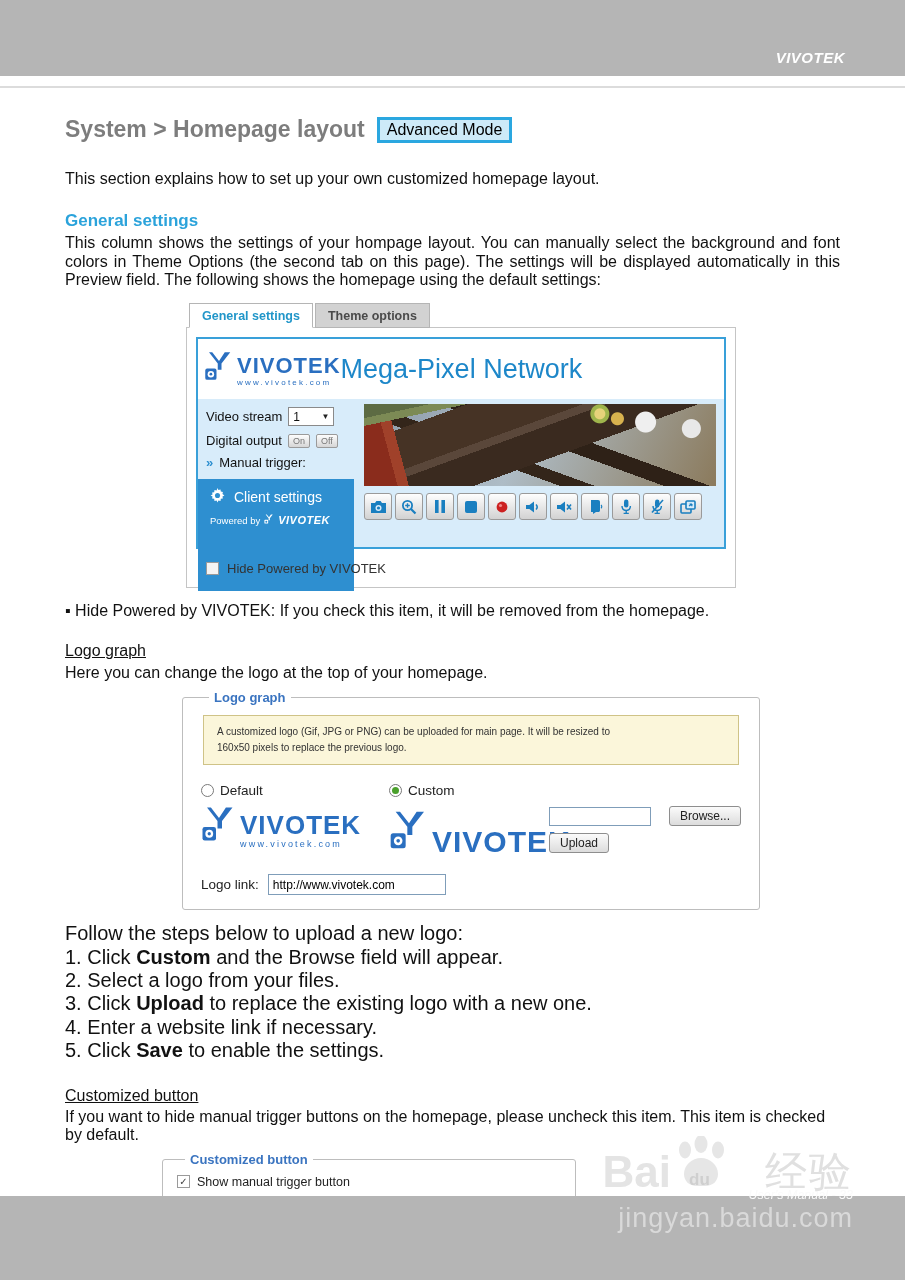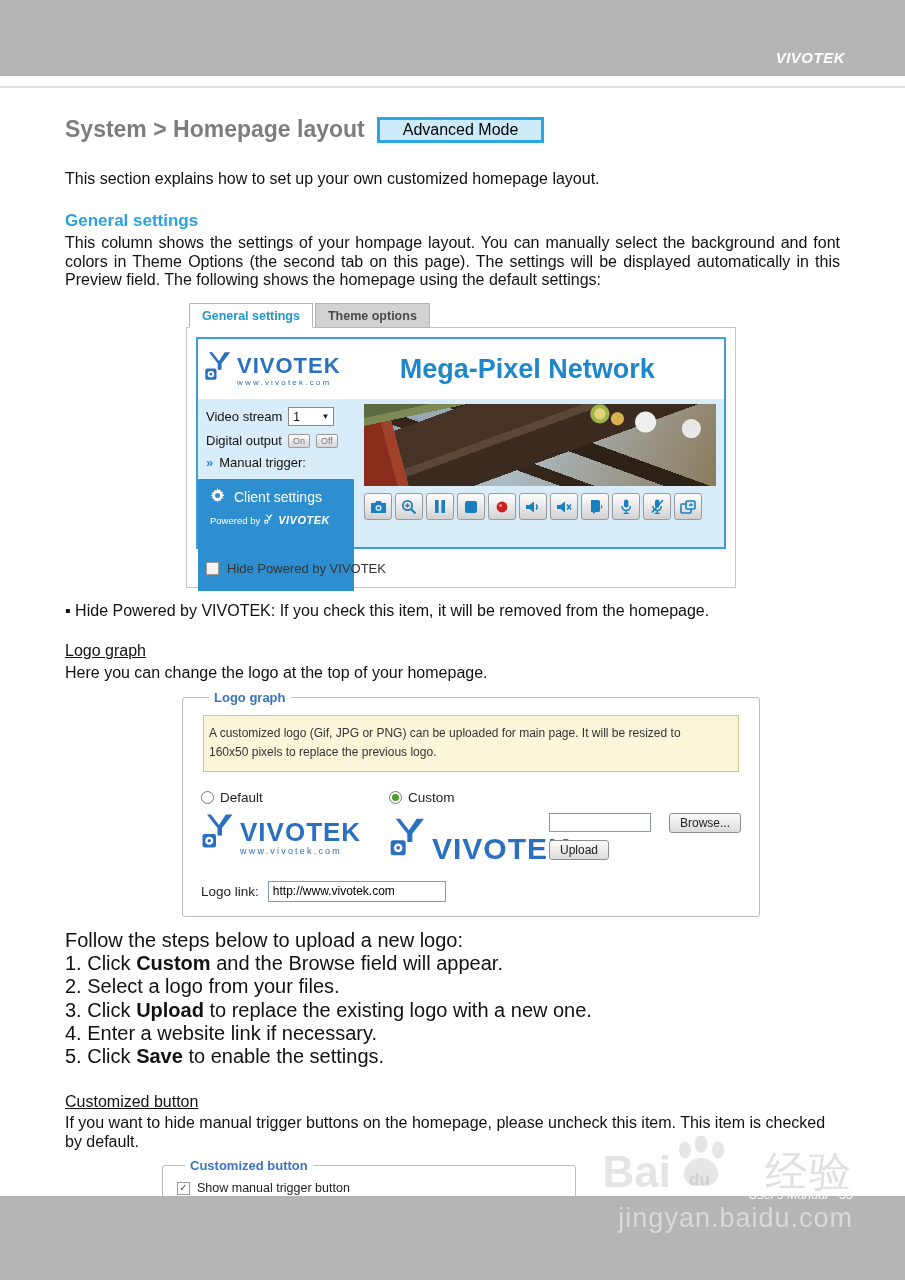--- a/index.html
+++ b/index.html
@@ -10,36 +10,36 @@
   
   .hdr { position:absolute; top:0; left:0; width:100%; height:76px; background:#b5b5b5; }
   .hdr-brand { position:absolute; right:60px; bottom:10px; color:#fff; font-weight:bold; font-style:italic; font-size:15px; letter-spacing:0.5px; }
   .rule { position:absolute; top:86px; left:0; width:100%; height:2px; background:#dcdcdc; }
   .ftr { position:absolute; bottom:0; left:0; width:100%; height:84px; background:#b5b5b5; }
 
   main { position:absolute; top:88px; left:0; width:905px; padding:0 65px; }
 
   .title-row { margin-top:28px; display:flex; align-items:center; gap:12px; }
   .page-title { font-size:23px; font-weight:bold; color:#7d7d7d; }
-  .adv-badge { border:3px solid #2aa7e0; background:#cdeaf8; color:#000; font-size:16px; padding:1px 23px; }
+  .adv-badge { border:3px solid #2aa7e0; background:#cdeaf8; color:#000; font-size:16px; padding:1px 7px; }
 
   .intro { margin-top:27px; font-size:16px; }
   .gs-head { margin-top:23px; font-size:17px; font-weight:bold; color:#2ba3db; }
   .gs-body { margin-top:3px; font-size:16px; line-height:1.17; text-align:justify; }
 
   
   .shot { margin:13px 0 0 121px; width:550px; font-size:12px; }
   .tabs { display:flex; margin-left:3px; position:relative; z-index:2; }
   .tab { padding:5px 12px 4px; font-size:12.5px; font-weight:bold; border:1px solid #b5b5b5; margin-right:2px; }
   .tab.active { background:#fff; color:#2196c9; border-bottom:1px solid #fff; }
   .tab.inactive { background:#d2d2d2; color:#4a4a4a; }
   .shot-box { border:1px solid #c5c5c5; background:#fff; padding:9px 9px 0 9px; margin-top:-1px; }
   .panel { border:2px solid #39a0d9; background:#d8ecfa; height:212px; }
   .panel-header { background:#fff; height:60px; display:flex; align-items:center; padding:4px 10px 4px 6px; }
-  .banner { flex:1; text-align:center; font-size:27px; font-weight:bold; color:#1d87c9; }
+  .banner { flex:1; font-size:27px; font-weight:normal; color:#1d87c9; }
 
   
   .vlogo { display:flex; align-items:flex-end; gap:3px; color:#2a6fc0; }
   .vlogo .txt { display:flex; flex-direction:column; line-height:1; }
   .vname { font-weight:800; letter-spacing:1px; }
   .vsub { font-size:8px; letter-spacing:2.2px; margin-top:2px; }
 
   .panel-body { display:flex; height:192px; }
   .sidebar { width:156px; padding:8px 8px 0 8px; display:flex; flex-direction:column; }
   .ctl-row { display:flex; align-items:center; gap:6px; font-size:13px; color:#111; margin-bottom:7px; white-space:nowrap; }
@@ -74,21 +74,21 @@
   .cb.checked { background:#fff; }
 
   .note-line { margin-top:14px; font-size:16px; }
 
   .sub-head { margin-top:22px; font-size:16px; text-decoration:underline; font-weight:normal; }
   .sub-intro { margin-top:4px; font-size:16px; }
 
   
   .lg-fs { margin:8px 0 0 117px; width:554px; border:1px solid #bdbdbd; border-radius:3px; padding:2px 18px 14px 18px; }
   .lg-fs legend, .cb-fs legend { color:#3a74c0; font-weight:bold; font-size:13px; padding:0 5px; margin-left:8px; }
-  .note-box { margin:8px 2px 0 2px; background:#fbf6da; border:1px solid #cfc387; padding:8px 5px; font-size:12px; color:#333; line-height:1.6; }
+  .note-box { margin:8px 2px 0 2px; background:#fbf6da; border:1px solid #cfc387; padding:8px 13px; font-size:10px; color:#333; line-height:1.6; }
   .radio-row { display:flex; margin-top:18px; font-size:13.5px; color:#222; }
   .radio-item { display:flex; align-items:center; gap:6px; width:188px; }
   .radio { width:13px; height:13px; border:1px solid #7a7a7a; border-radius:50%; background:#fff; display:inline-flex; align-items:center; justify-content:center; }
   .radio.checked::after { content:""; width:7px; height:7px; border-radius:50%; background:#4aa02c; }
   .logos-row { display:flex; margin-top:8px; align-items:flex-start; }
   .col-a { width:188px; }
   .col-b { width:160px; padding-top:4px; }
   .upload-col { display:flex; flex-direction:column; gap:7px; }
   .file-row { display:flex; gap:18px; align-items:center; }
   .txt-input { height:19px; border:1px solid #7f9db9; background:#fff; font-size:12px; font-family:"Liberation Sans",sans-serif; padding:0 4px; }

